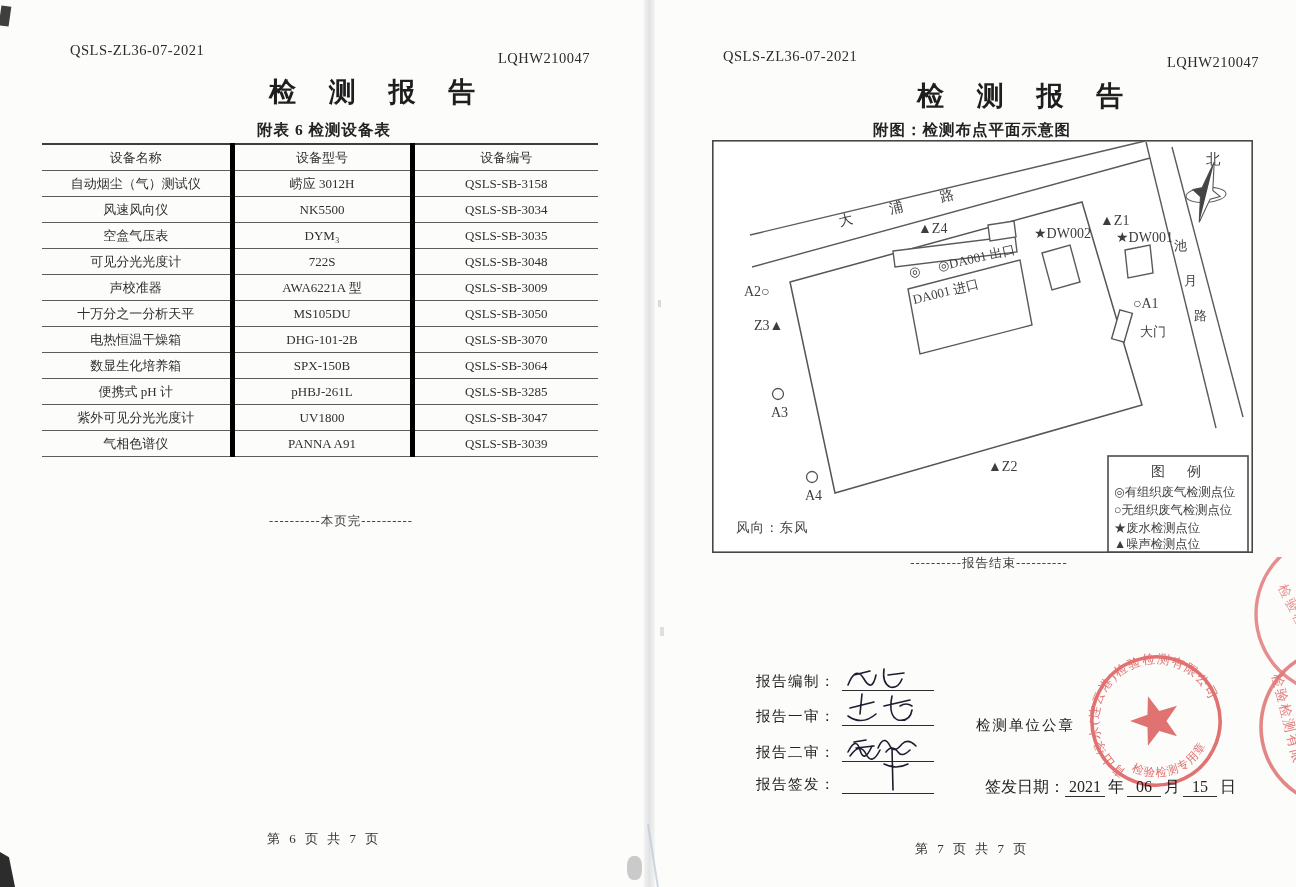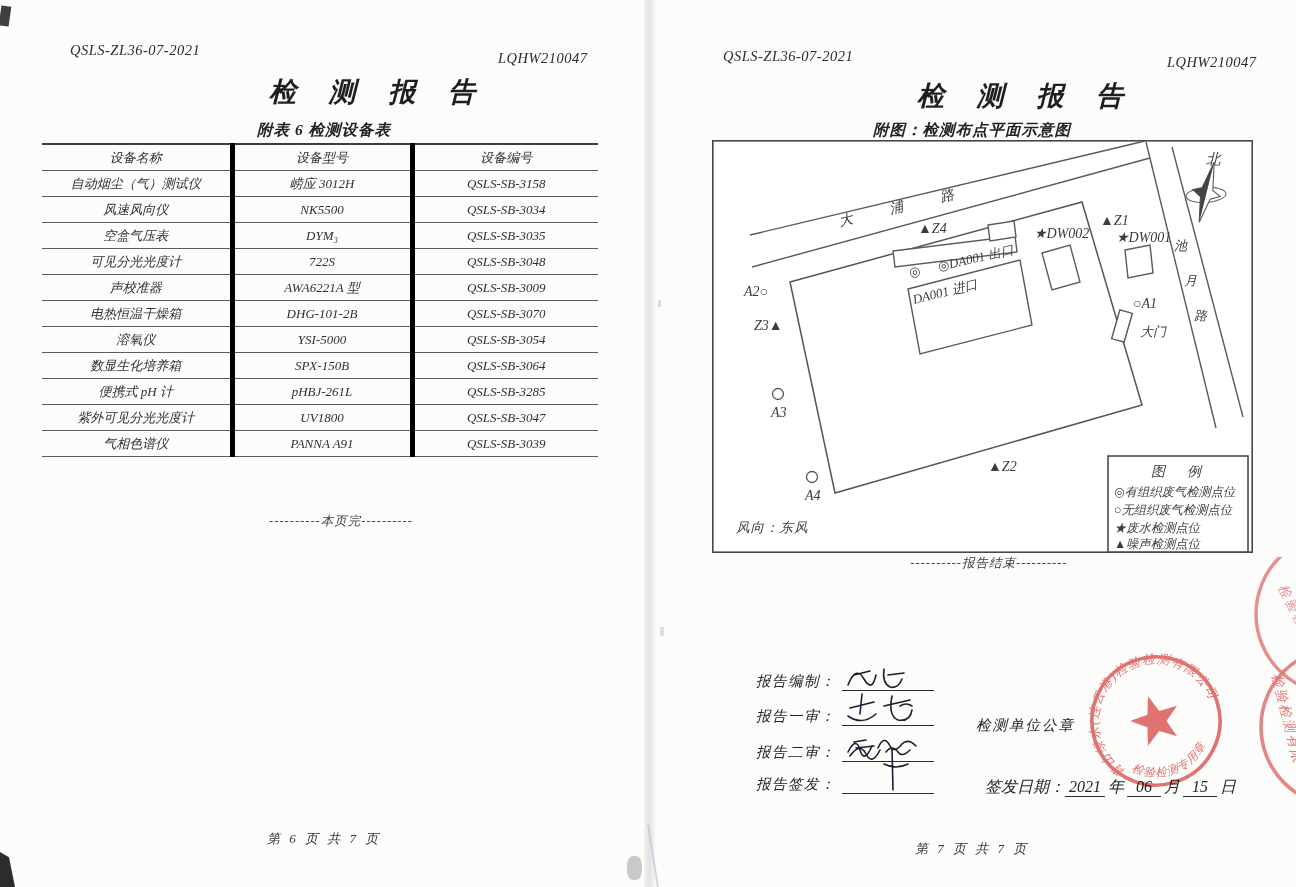--- a/index.html
+++ b/index.html
@@ -1,17 +1,17 @@
 <!DOCTYPE html>
 <html><head>
 <meta charset="utf-8">
 <style>
   html,body{margin:0;padding:0;background:#e9e9e9;}
   #canvas{position:relative;width:1296px;height:887px;overflow:hidden;background:#fca5a5;
-    font-family:"Liberation Serif","DejaVu Serif",serif;color:#2e2e2e;font-style:italic;}
+    font-family:"Liberation Serif","DejaVu Serif",serif;color:#2e2e2e;}
   .page{position:absolute;top:0;width:648px;height:887px;background:#fcfcfb;}
   .code{position:absolute;font-size:14.5px;letter-spacing:.5px;color:#2b2b2b;white-space:nowrap;}
   .title{position:absolute;left:0;width:100%;text-align:center;font-size:27px;font-weight:700;
     letter-spacing:13px;text-indent:13px;color:#1e1e1e;padding-left:48px;}
   .subtitle{position:absolute;left:0;width:100%;text-align:center;font-size:15.5px;font-weight:700;
     letter-spacing:1px;color:#222;}
   .endnote{position:absolute;left:17px;width:100%;text-align:center;font-size:12.5px;color:#3c3c3c;letter-spacing:1px;}
   .pfooter{position:absolute;left:0;width:100%;text-align:center;font-size:13px;color:#333;letter-spacing:3px;}
   
   .eq-table{position:absolute;left:42px;top:143px;width:556px;border-collapse:collapse;table-layout:fixed;
@@ -84,28 +84,28 @@
             <td>可见分光光度计</td>
             <td>722S</td>
             <td>QSLS-SB-3048</td>
           </tr>
         <tr>
             <td>声校准器</td>
             <td>AWA6221A 型</td>
             <td>QSLS-SB-3009</td>
           </tr>
         <tr>
+            <td>十万分之一分析天平</td>
+            <td>MS105DU</td>
+            <td>QSLS-SB-3050</td>
+          </tr>
+        <tr>
             <td>电热恒温干燥箱</td>
             <td>DHG-101-2B</td>
             <td>QSLS-SB-3070</td>
-          </tr>
-        <tr>
-            <td>溶氧仪</td>
-            <td>YSI-5000</td>
-            <td>QSLS-SB-3054</td>
           </tr>
         <tr>
             <td>数显生化培养箱</td>
             <td>SPX-150B</td>
             <td>QSLS-SB-3064</td>
           </tr>
         <tr>
             <td>便携式 pH 计</td>
             <td>pHBJ-261L</td>
             <td>QSLS-SB-3285</td>

